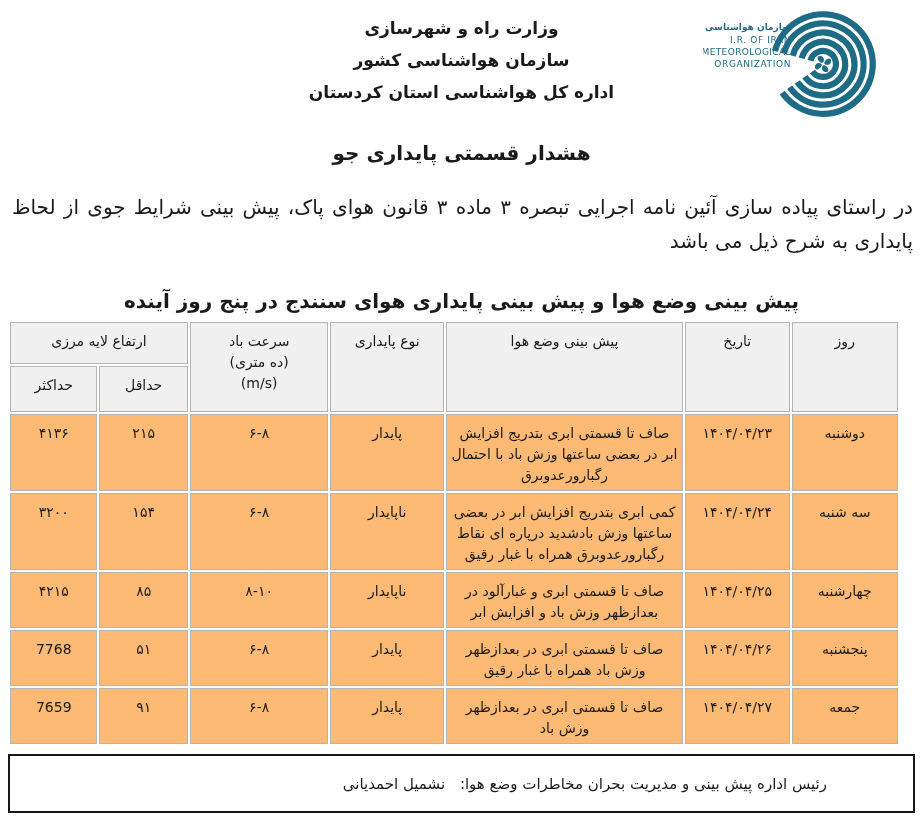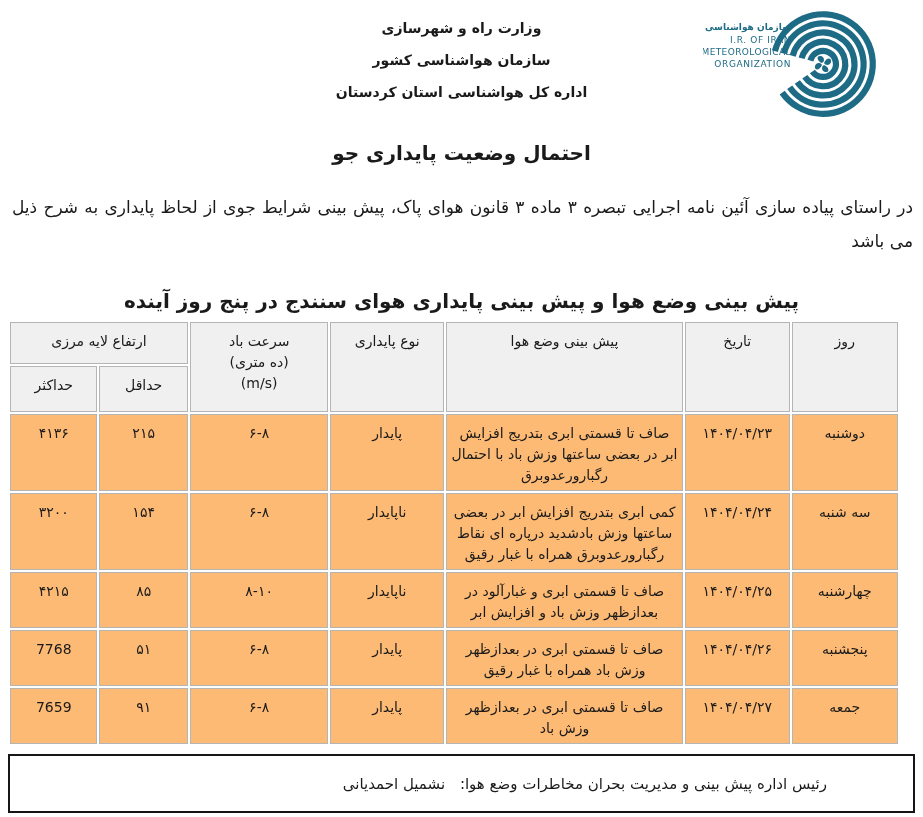--- a/index.html
+++ b/index.html
@@ -2,26 +2,26 @@
 <html lang="fa"><head>
 <meta charset="utf-8">
 <style>
   * { margin:0; padding:0; box-sizing:border-box; }
   html,body { background:#ffffff; }
   body {
     width:923px; height:817px; position:relative; overflow:hidden;
     font-family:"DejaVu Sans", sans-serif; color:#1a1a1a;
   }
   .org-block { position:absolute; top:12px; left:0; right:0; text-align:center; }
-  .org-line { font-weight:bold; font-size:14px; line-height:32px; direction:rtl; }
+  .org-line { font-weight:bold; font-size:17px; line-height:32px; direction:rtl; }
   .logo { position:absolute; top:6px; right:44px; width:176px; height:114px; }
   .doc-title { position:absolute; top:141px; left:0; right:0; text-align:center;
                font-weight:bold; font-size:20px; direction:rtl; }
   .intro { position:absolute; top:190px; right:10px; left:12px;
-           direction:rtl; text-align:justify; font-size:17px; line-height:34px; }
+           direction:rtl; text-align:justify; font-size:20px; line-height:34px; }
   .tbl-caption { position:absolute; top:289px; left:0; right:0; text-align:center;
                  font-weight:bold; font-size:20px; direction:rtl; }
   table.forecast {
     position:absolute; top:320px; right:23px; direction:rtl;
     border-collapse:separate; border-spacing:2px; table-layout:fixed; width:892px;
   }
   .forecast th, .forecast td {
     border:1px solid #b5b5b5; text-align:center; vertical-align:top;
     font-size:14px; line-height:21px; padding:8px 4px 4px 4px; overflow:hidden;
   }
@@ -63,21 +63,21 @@
     <path d="M1 -1 C3.5 -7 9 -6.5 8 -2 C7.2 1.5 2.5 2 1 -1 Z" transform="rotate(90)"></path>
     <path d="M1 -1 C3.5 -7 9 -6.5 8 -2 C7.2 1.5 2.5 2 1 -1 Z" transform="rotate(180)"></path>
     <path d="M1 -1 C3.5 -7 9 -6.5 8 -2 C7.2 1.5 2.5 2 1 -1 Z" transform="rotate(270)"></path>
   </g>
   <text x="88" y="24" text-anchor="end" font-size="9" font-weight="bold" fill="#1e6b85">سازمان هواشناسی کشور</text>
   <text x="88" y="37" text-anchor="end" font-size="9" letter-spacing="0.6" fill="#1e6b85">I.R. OF IRAN</text>
   <text x="88" y="49" text-anchor="end" font-size="9" letter-spacing="0.4" fill="#1e6b85">METEOROLOGICAL</text>
   <text x="88" y="61" text-anchor="end" font-size="9" letter-spacing="0.6" fill="#1e6b85">ORGANIZATION</text>
 </svg>
 
-<div class="doc-title">احتمال وضعیت پایداری جو</div>
+<div class="doc-title">هشدار قسمتی پایداری جو</div>
 
 <div class="intro">در راستای پیاده سازی آئین نامه اجرایی تبصره ۳ ماده ۳ قانون هوای پاک، پیش بینی شرایط جوی از لحاظ پایداری به شرح ذیل می باشد</div>
 
 <div class="tbl-caption">پیش بینی وضع هوا و پیش بینی پایداری هوای سنندج در پنج روز آینده</div>
 
 <table class="forecast">
   <colgroup>
     <col class="c-day">
       <col class="c-date">
       <col class="c-weather">

